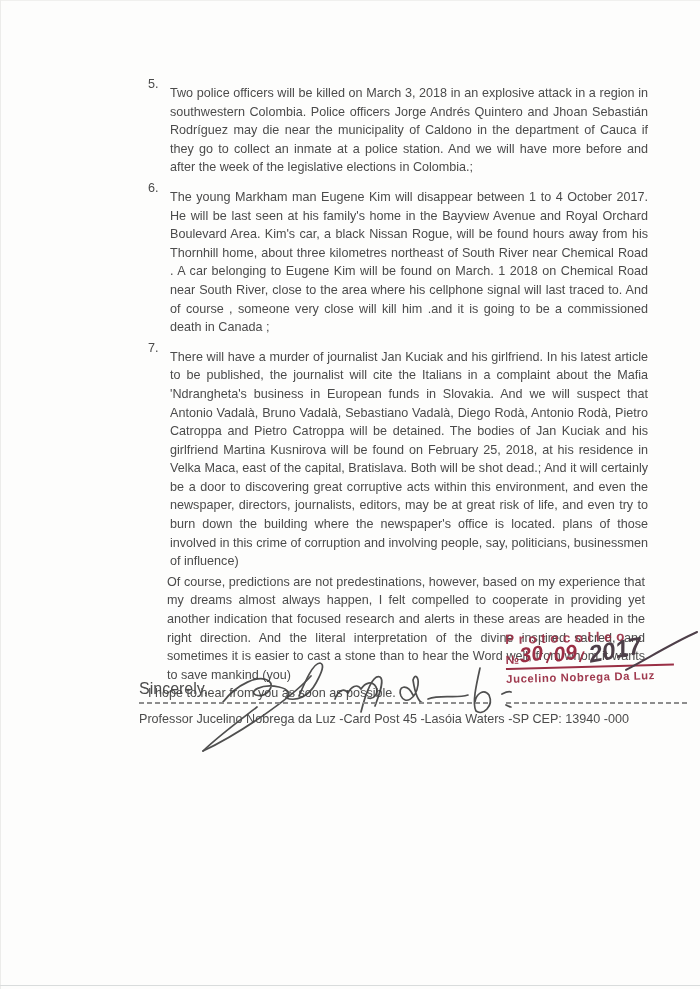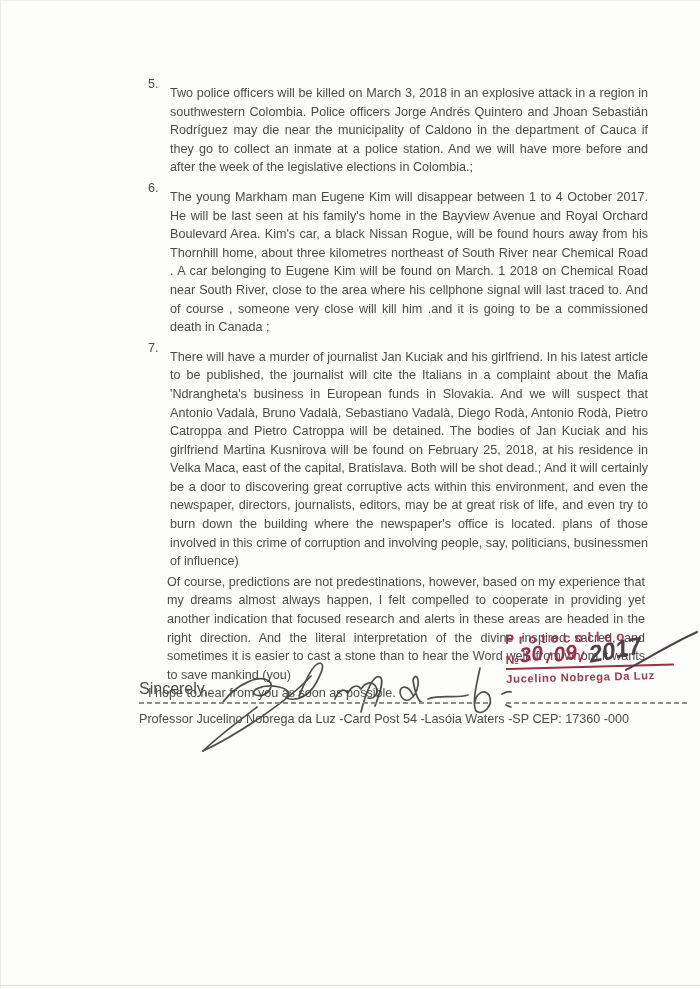--- a/index.html
+++ b/index.html
@@ -103,21 +103,21 @@
       <path d="M295,18 C291,36 287,54 291,61 C298,66 309,56 304,45 C299,38 291,44 290,52"></path>
       <path d="M317,44 c4,-2 7,-3 9,-2"></path>
       <path d="M321,55 c2,1 4,2 5,2"></path>
     </g>
   </svg>
 
   <div class="dash dash-left"></div>
   <div class="dash dash-right"></div>
 
   <div class="typed-name">
-    <div>Professor Jucelino Nobrega da Luz -Card Post 54 -Lasóia Waters -SP CEP: 17360 -000</div>
+    <div>Professor Jucelino Nobrega da Luz -Card Post 45 -Lasóia Waters -SP CEP: 13940 -000</div>
   </div>
 
   <div class="stamp">
     <div class="stamp-title">Protocolleo</div>
     <div class="stamp-date">
       <span class="pre">№</span>
       <span class="dd">30</span>
       <span class="sl">/</span>
       <span class="dd">09</span>
       <span class="sl">/</span>

